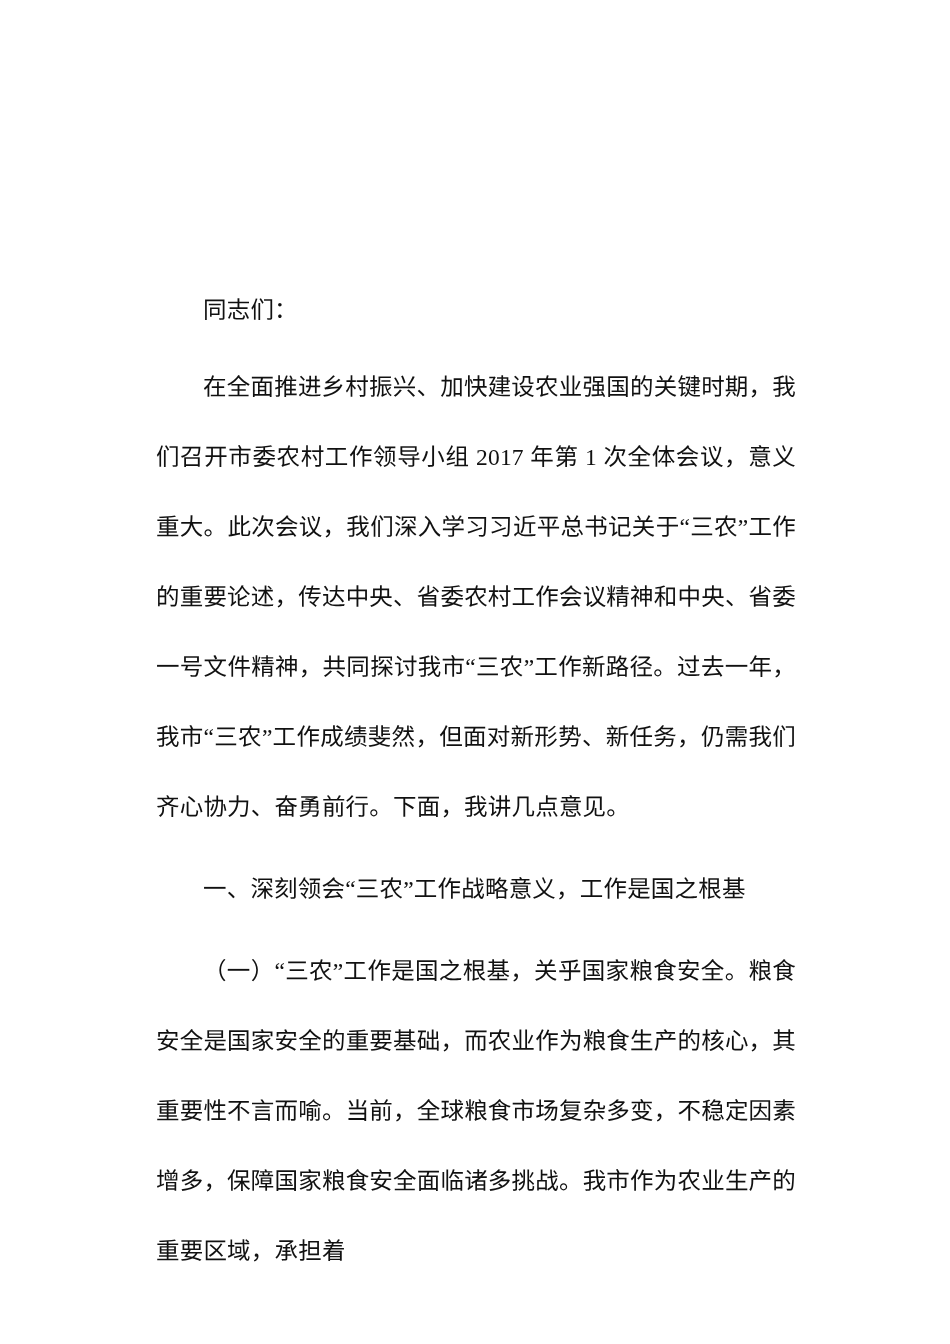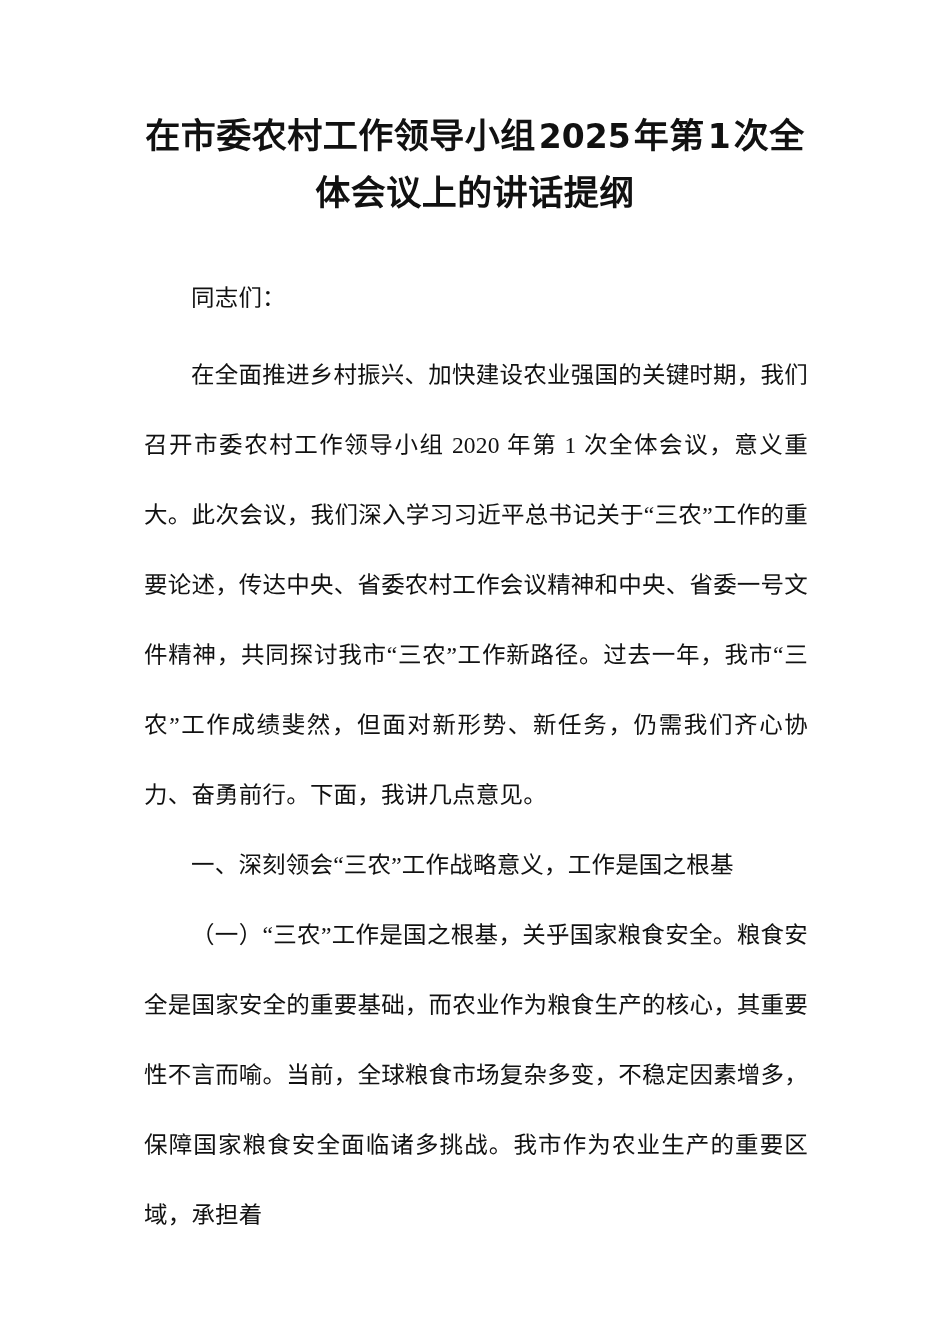--- a/index.html
+++ b/index.html
@@ -52,21 +52,21 @@
     width: 672px;
   }
 
   .para {
     font-size: 23.5px;
     line-height: 70px;
     text-align: justify;
     text-justify: inter-ideograph;
     letter-spacing: 0.2px;
     color: #111111;
-    margin: 4px;
+    margin: 16px;
     white-space: pre-wrap;
   }
 
   
   .para.indent {
     text-indent: 2em;
   }
 
   
   .para.salutation {
@@ -98,30 +98,26 @@
     font-weight: 700;
     font-size: 33px;
     padding: 0 3px;
   }
 </style>
 </head>
 <body>
 
 <div class="page">
 
-  <div class="doc-title">
-    <div><span></span><span>在市委农村工作领导小组</span><span class="num">2025</span><span>年第</span><span class="num">1</span><span>次全</span></div>
-    <div>体会议上的讲话提纲</div>
-  </div>
 
   <div class="body-block">
 
     <p class="para salutation">同志们：</p>
 
-    <p class="para indent">在全面推进乡村振兴、加快建设农业强国的关键时期，我们召开市委农村工作领导小组 2020 年第 1 次全体会议，意义重大。此次会议，我们深入学习习近平总书记关于“三农”工作的重要论述，传达中央、省委农村工作会议精神和中央、省委一号文件精神，共同探讨我市“三农”工作新路径。过去一年，我市“三农”工作成绩斐然，但面对新形势、新任务，仍需我们齐心协力、奋勇前行。下面，我讲几点意见。</p>
+    <p class="para indent">在全面推进乡村振兴、加快建设农业强国的关键时期，我们召开市委农村工作领导小组 2017 年第 1 次全体会议，意义重大。此次会议，我们深入学习习近平总书记关于“三农”工作的重要论述，传达中央、省委农村工作会议精神和中央、省委一号文件精神，共同探讨我市“三农”工作新路径。过去一年，我市“三农”工作成绩斐然，但面对新形势、新任务，仍需我们齐心协力、奋勇前行。下面，我讲几点意见。</p>
 
     <p class="para heading">一、深刻领会“三农”工作战略意义，工作是国之根基</p>
 
     <p class="para subheading-start">（一）“三农”工作是国之根基，关乎国家粮食安全。粮食安全是国家安全的重要基础，而农业作为粮食生产的核心，其重要性不言而喻。当前，全球粮食市场复杂多变，不稳定因素增多，保障国家粮食安全面临诸多挑战。我市作为农业生产的重要区域，承担着</p>
 
   </div>
 
 </div>
 
 </body></html>

